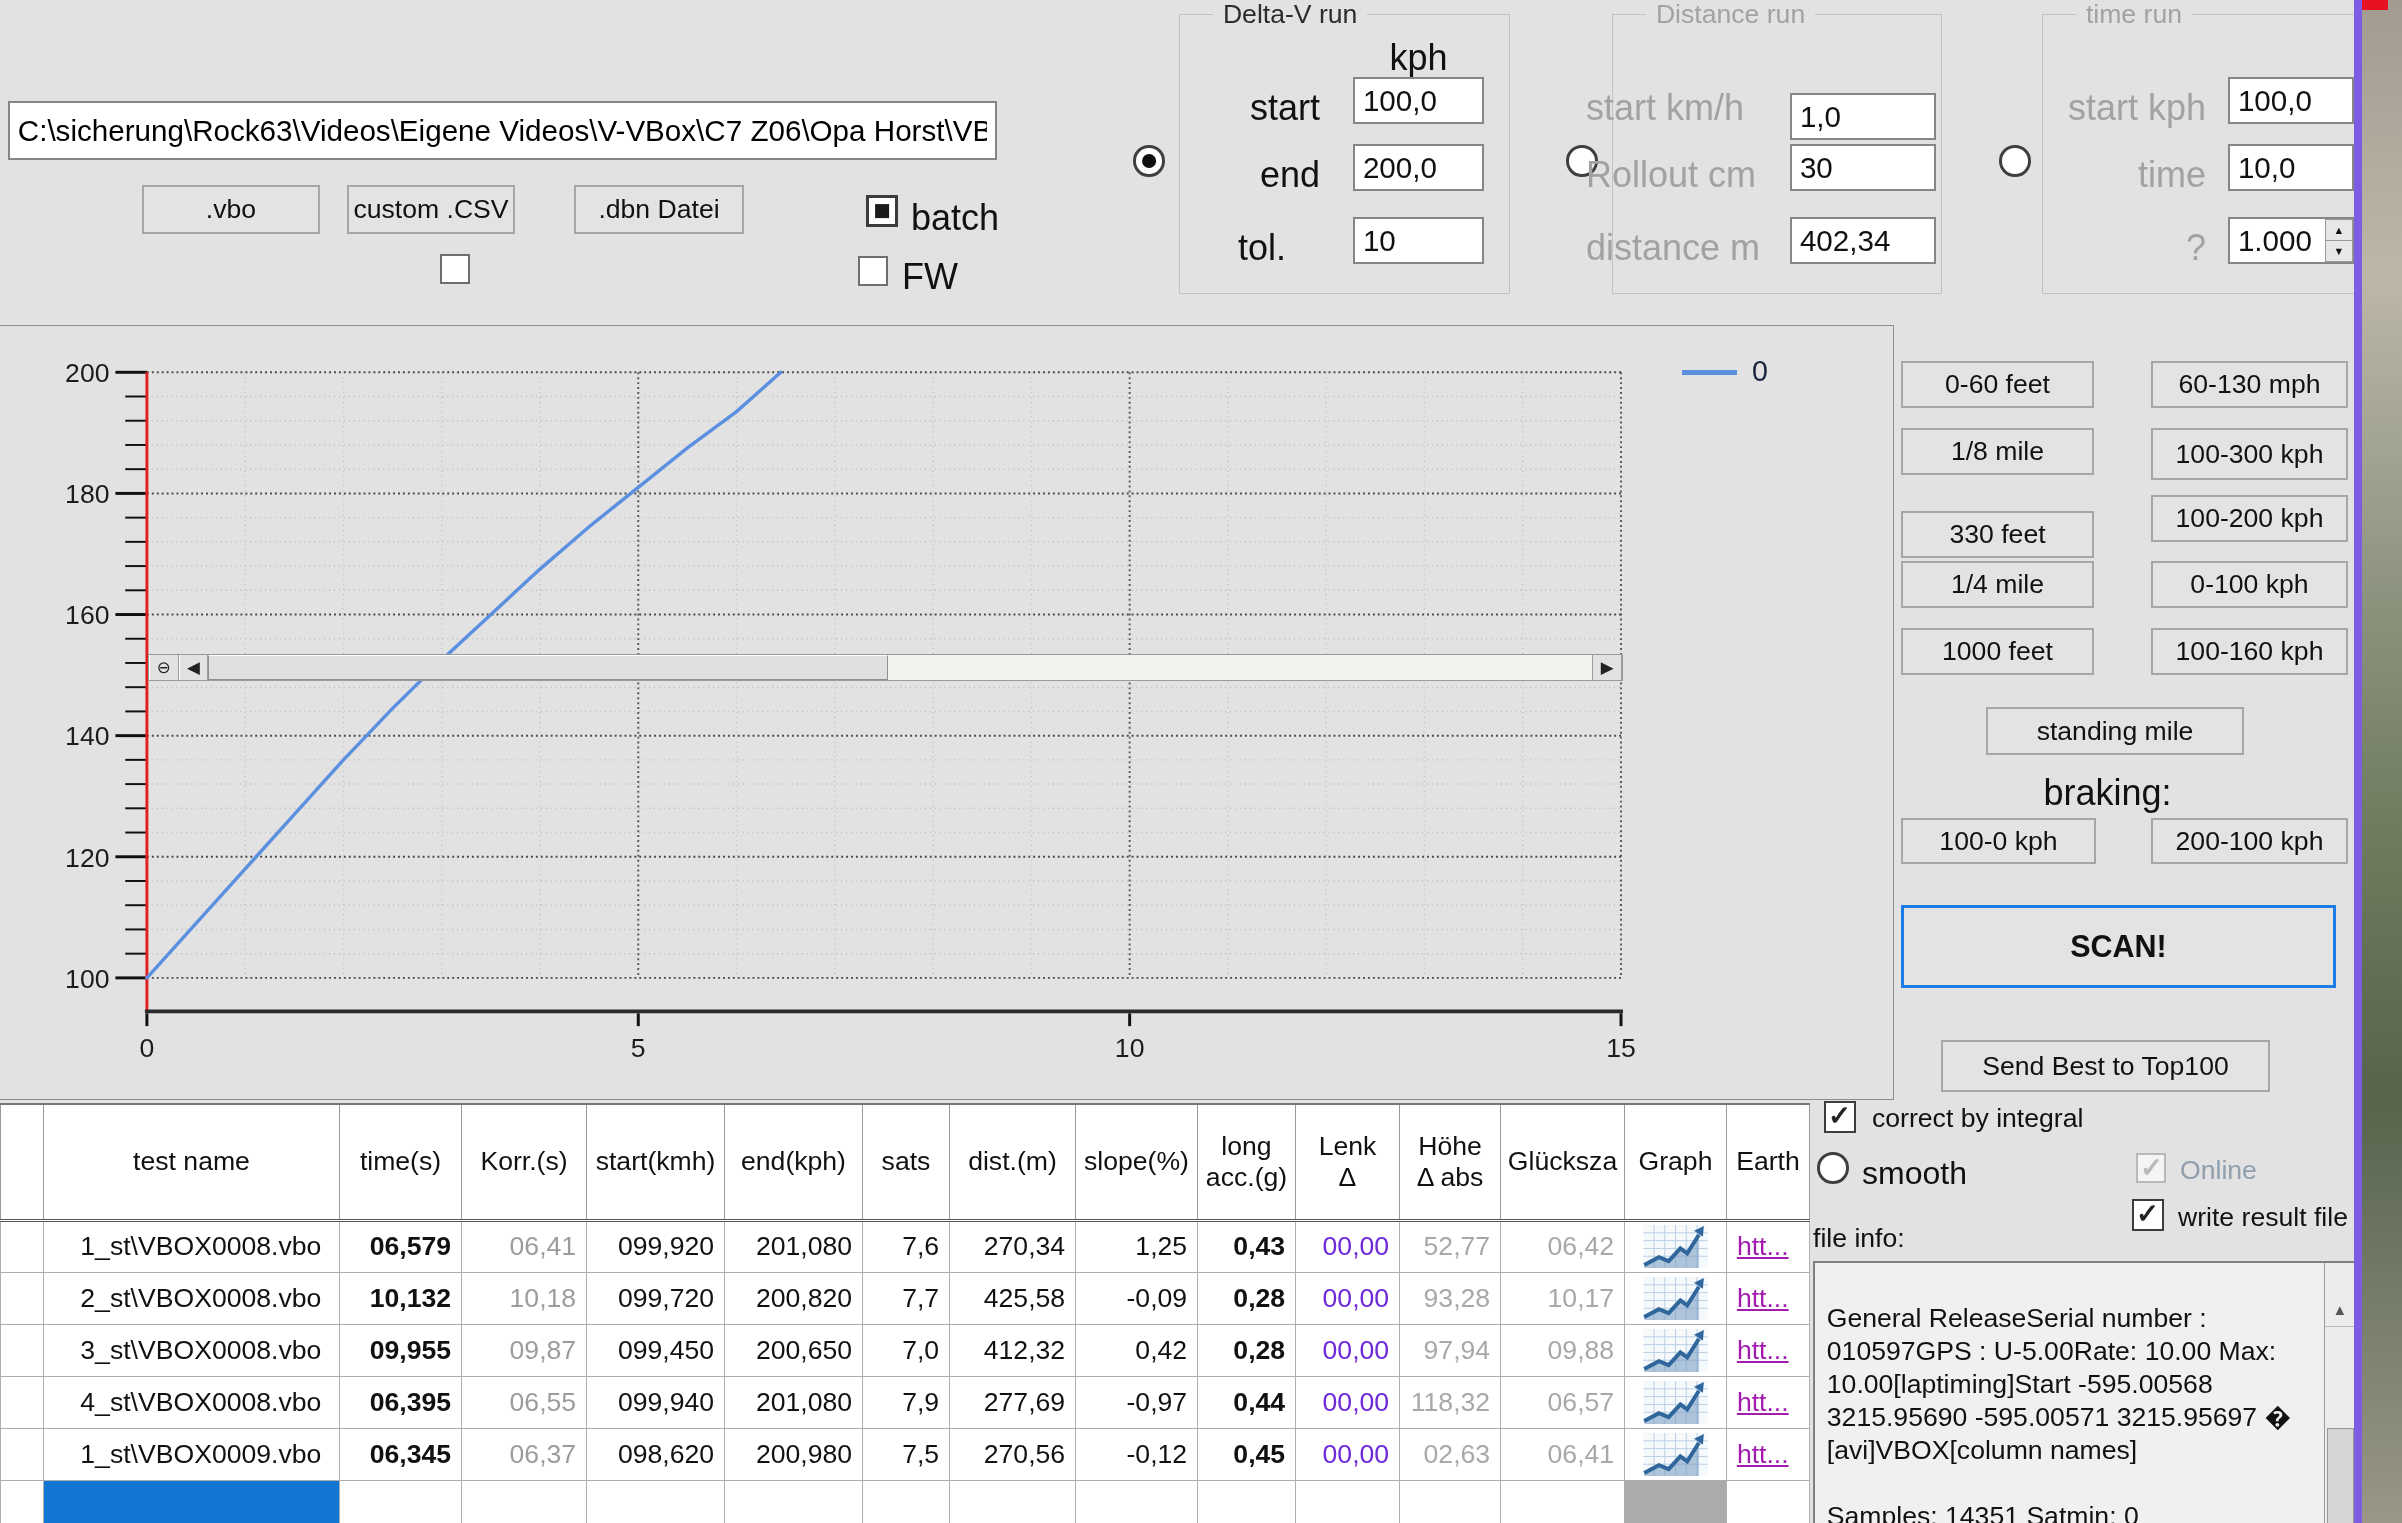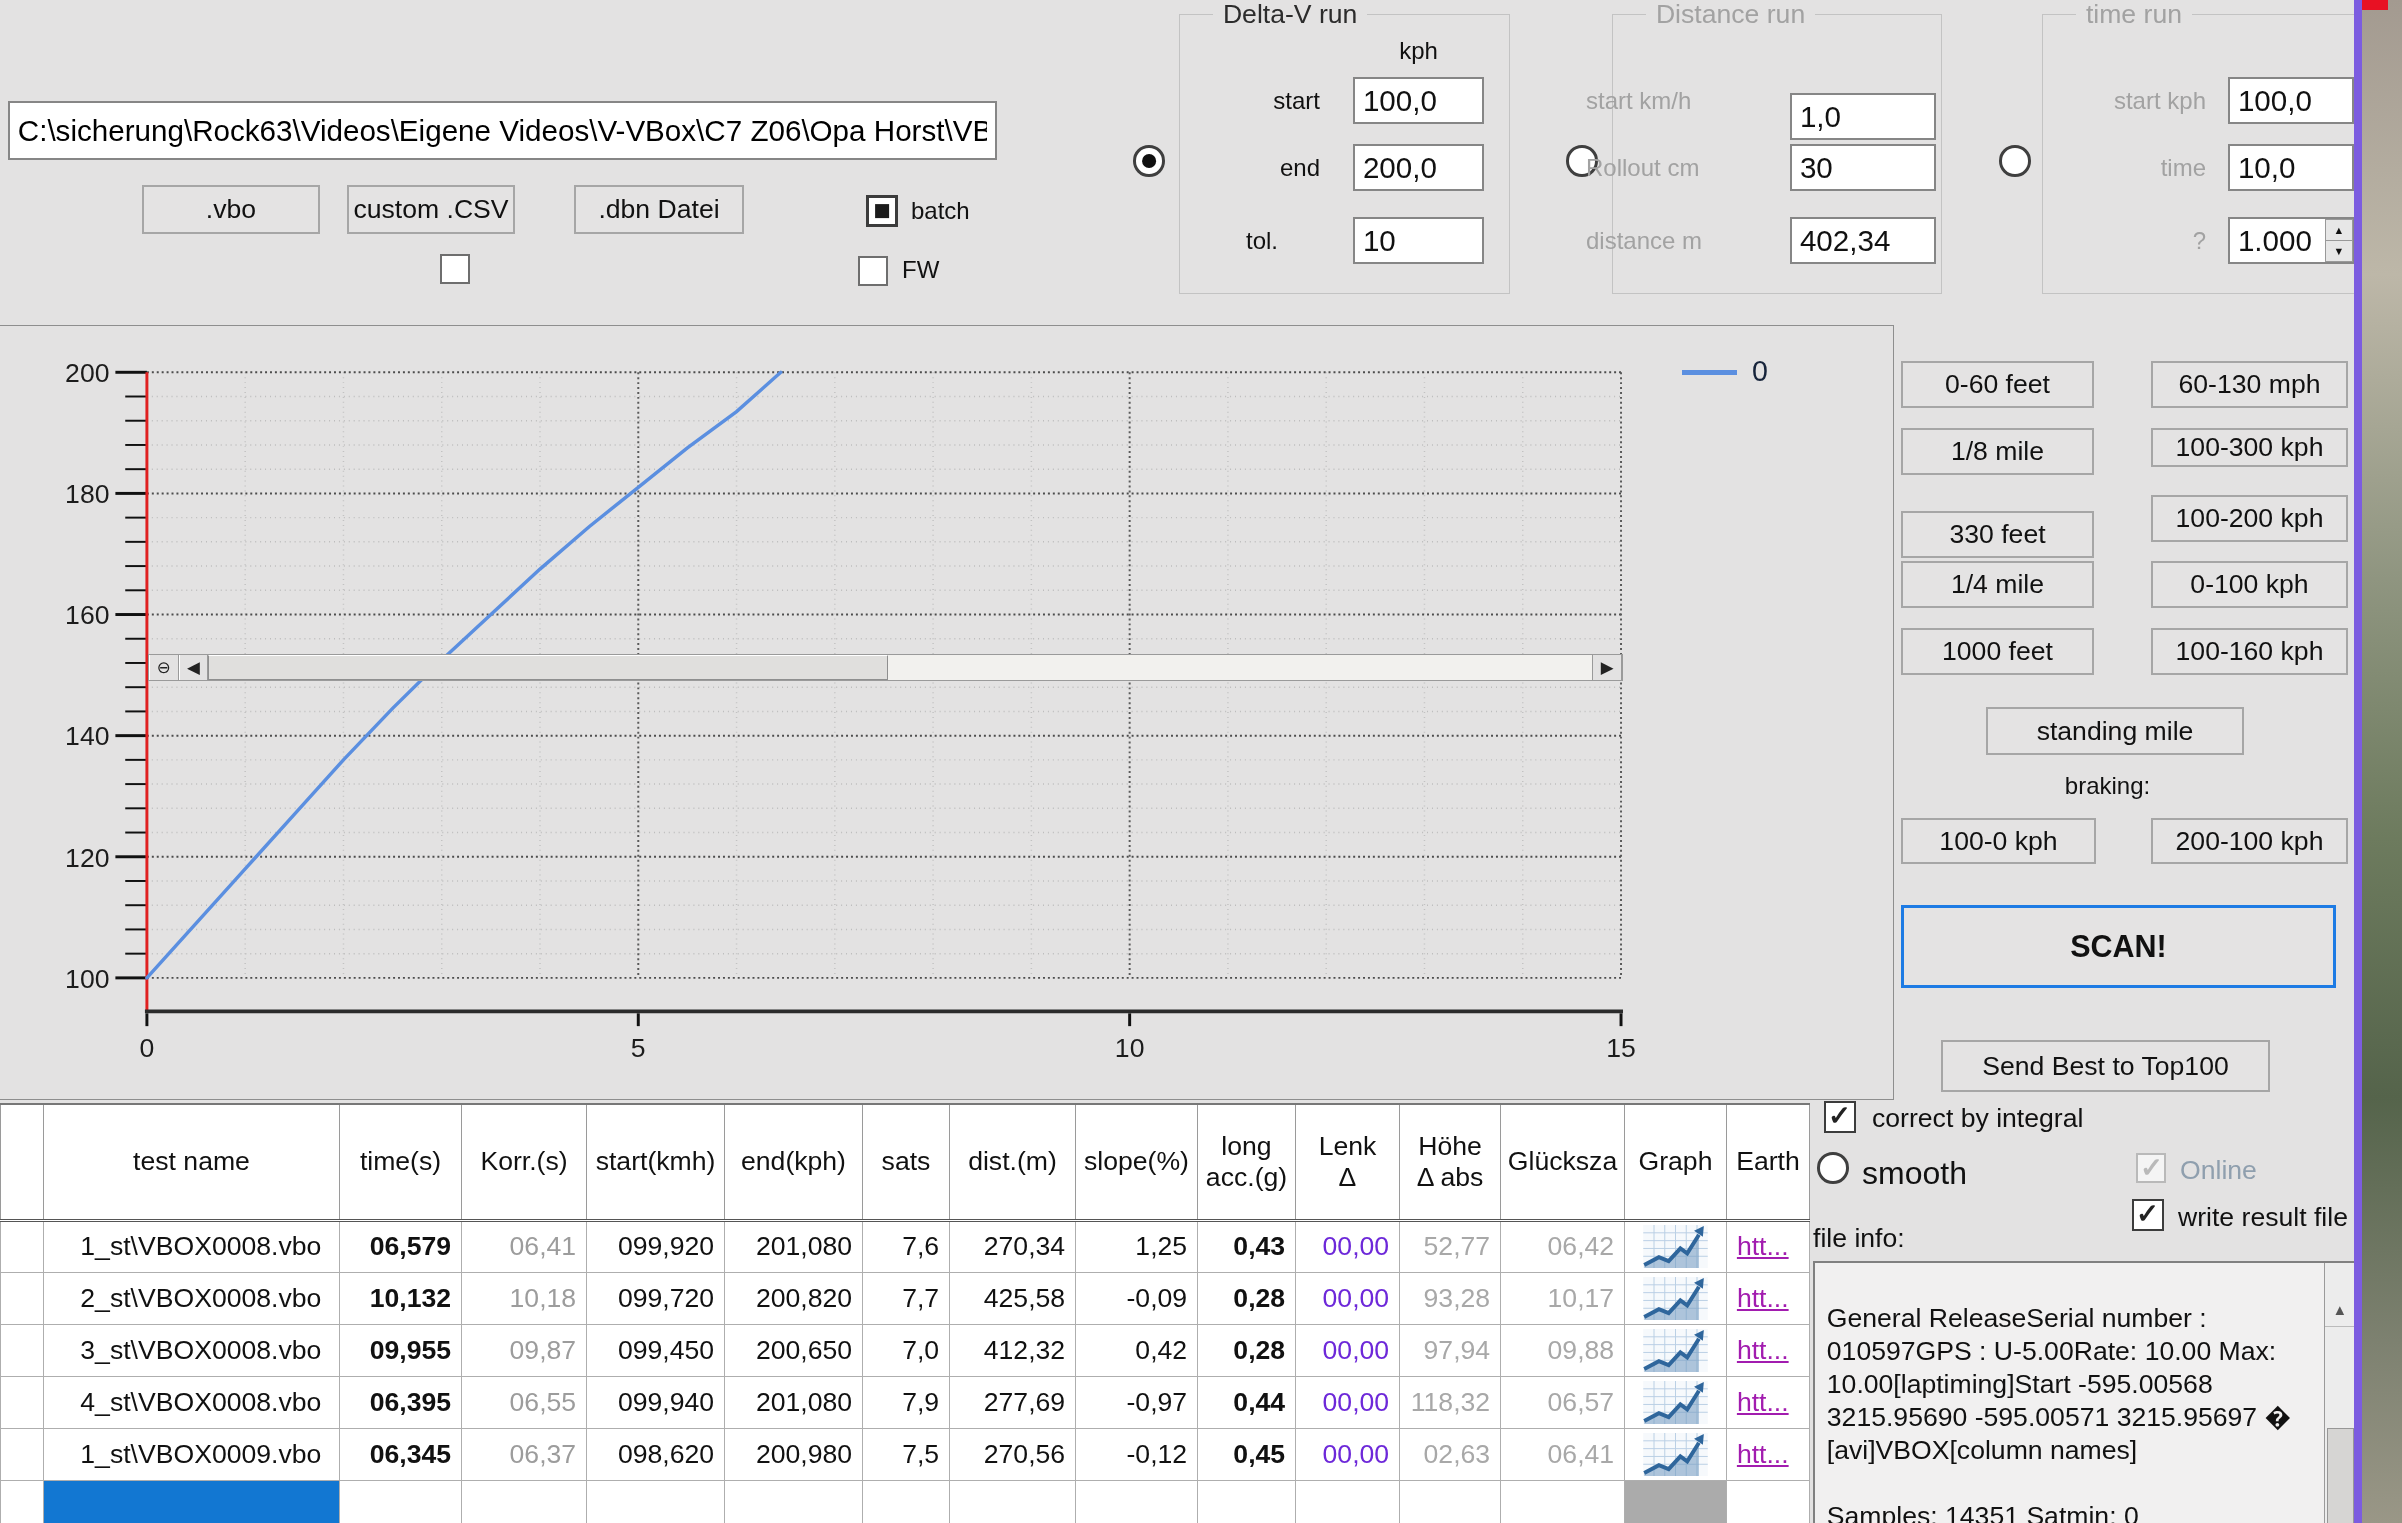--- a/index.html
+++ b/index.html
@@ -11,21 +11,21 @@
   .tbox{position:absolute;display:flex;align-items:center;background:#fff;border:2px solid #868686;
     font-size:29.6px;padding:0 7.9px;box-sizing:border-box;overflow:hidden;white-space:nowrap;}
   .chk{position:absolute;background:#fff;border:3px solid #3c3c3c;box-sizing:border-box;}
   .chk.light{border:2px solid #6e6e6e;}
   .chk .fillsq{position:absolute;left:50%;top:50%;width:13.8px;height:13.8px;transform:translate(-50%,-50%);background:#1b1b1b;}
   .chk .tick{position:absolute;left:2px;top:-3.9px;font-size:27.6px;color:#222;font-weight:bold;}
   .chk.disabled{border:2px solid #b9b9b9;background:#f4f4f4;}
   .chk.disabled .tick{color:#b9b9b9;}
   .radio{position:absolute;width:31.5px;height:31.5px;border-radius:50%;background:#fff;border:3px solid #3f3f3f;box-sizing:border-box;}
   .radio .dot{position:absolute;left:50%;top:50%;width:13.8px;height:13.8px;border-radius:50%;transform:translate(-50%,-50%);background:#101010;}
-  .lbl{position:absolute;font-size:24px;white-space:nowrap;}
+  .lbl{position:absolute;font-size:36px;white-space:nowrap;}
   .gray{color:#a2a2a2;}
   .groupbox{position:absolute;border:1px solid #c3c3c3;box-sizing:border-box;}
   .gtitle{position:absolute;top:-15.8px;left:33px;background:#e3e2e2;padding:0 9.9px;font-size:26.6px;white-space:nowrap;}
   
   #chart-panel{left:-2px;top:325px;width:1896px;height:775px;border:1px solid #8e8e8e;background:#e3e2e2;box-sizing:border-box;}
   #chart-legend-line{position:absolute;left:1682px;top:370px;width:55px;height:4.9px;background:#5b8fe0;}
   #chart-legend-label{position:absolute;left:1752px;top:355px;font-size:28.6px;color:#16233a;}
   #plot-scrollbar{position:absolute;left:148px;top:654px;width:1475px;height:26.6px;background:#f2f1ee;
     border:1px solid #9a9a9a;box-sizing:border-box;display:flex;}
   .sb-btn{width:29.6px;height:100%;background:#e3e2e2;border-right:1px solid #9a9a9a;border-left:1px solid #fff;
@@ -221,21 +221,21 @@
   <div id="sb-thumb"></div>
   <div class="sb-btn" id="sb-right">▶</div>
 </div>
 
 <div class="win-btn" style="left:1901px;top:361px;width:193px;height:47px;">0-60 feet</div>
 <div class="win-btn" style="left:1901px;top:428px;width:193px;height:47px;">1/8 mile</div>
 <div class="win-btn" style="left:1901px;top:495px;width:193px;height:47px;margin-top:16px;">330 feet</div>
 <div class="win-btn" style="left:1901px;top:561px;width:193px;height:47px;">1/4 mile</div>
 <div class="win-btn" style="left:1901px;top:628px;width:193px;height:47px;">1000 feet</div>
 <div class="win-btn" style="left:2151px;top:361px;width:197px;height:47px;">60-130 mph</div>
-<div class="win-btn" style="left:2151px;top:428px;width:197px;height:39px;">100-300 kph</div>
+<div class="win-btn" style="left:2151px;top:428px;width:197px;height:52px;">100-300 kph</div>
 <div class="win-btn" style="left:2151px;top:495px;width:197px;height:47px;">100-200 kph</div>
 <div class="win-btn" style="left:2151px;top:561px;width:197px;height:47px;">0-100 kph</div>
 <div class="win-btn" style="left:2151px;top:628px;width:197px;height:47px;">100-160 kph</div>
 <div class="win-btn" style="left:1986px;top:707px;width:258px;height:48px;">standing mile</div>
 
 <div class="lbl" style="left:2019px;top:772px;width:177px;text-align:center;">braking:</div>
 <div class="win-btn" style="left:1901px;top:818px;width:195px;height:46px;">100-0 kph</div>
 <div class="win-btn" style="left:2151px;top:818px;width:197px;height:46px;">200-100 kph</div>
 
 <div class="win-btn" id="scan-button" style="left:1901px;top:905px;width:435px;height:83px;">SCAN!</div>

